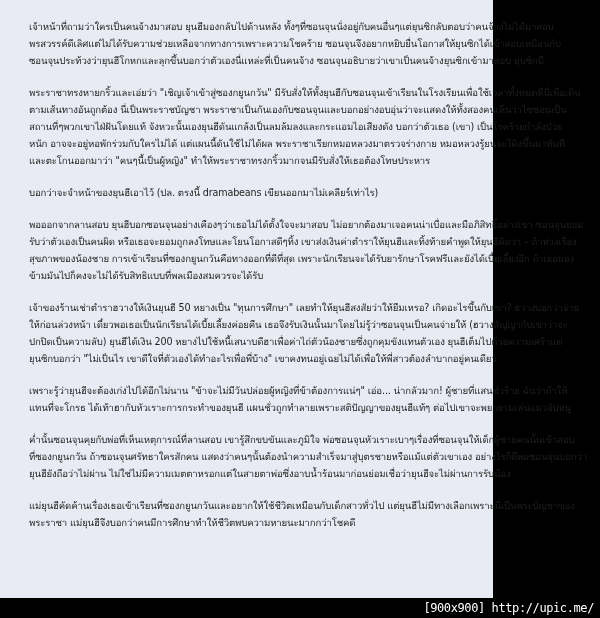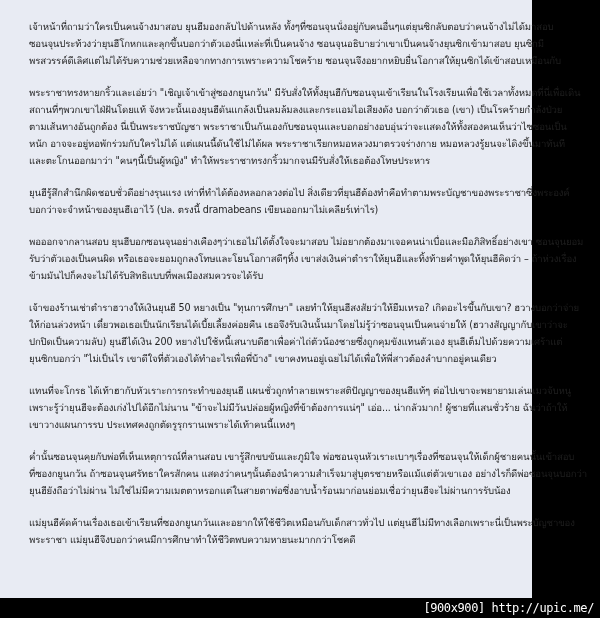--- a/index.html
+++ b/index.html
@@ -4,21 +4,21 @@
   <style>
     html, body { margin: 0; padding: 0; }
     body {
       width: 600px; height: 618px; overflow: hidden;
       background: #000000;
       font-family: "DejaVu Sans", "Liberation Sans", sans-serif;
       position: relative;
     }
     .page {
       position: absolute; left: 0; top: 0;
-      width: 532px; height: 598px;
+      width: 493px; height: 598px;
       background: #e8ebf3;
       box-sizing: border-box;
       padding: 18px 22px 0 29px;
     }
     .para {
       margin: 0 0 15px 0;
       font-size: 9.6px;
       line-height: 17px;
       color: #1e1e1e;
       letter-spacing: -0.15px;
@@ -37,49 +37,48 @@
       font-size: 12px; line-height: 16px;
       letter-spacing: -0.4px;
     }
   </style>
 </head>
 <body>
 
 <div class="page">
   <div class="para">
     <span class="line">เจ้าหน้าที่ถามว่าใครเป็นคนจ้างมาสอบ ยุนฮีมองกลับไปด้านหลัง ทั้งๆที่ซอนจุนนั่งอยู่กับคนอื่นๆแต่ยุนซิกลับตอบว่าคนจ้างไม่ได้มาสอบ</span>
+    <span class="line">พรสวรรค์ดีเลิศแต่ไม่ได้รับความช่วยเหลือจากทางการเพราะความโชคร้าย ซอนจุนจึงอยากหยิบยื่นโอกาสให้ยุนซิกได้เข้าสอบเหมือนกับ</span>
     <span class="line">ซอนจุนประท้วงว่ายุนฮีโกหกและลุกขึ้นบอกว่าตัวเองนี่แหล่ะที่เป็นคนจ้าง ซอนจุนอธิบายว่าเขาเป็นคนจ้างยุนซิกเข้ามาสอบ ยุนซิกมี</span>
-    <span class="line">พรสวรรค์ดีเลิศแต่ไม่ได้รับความช่วยเหลือจากทางการเพราะความโชคร้าย ซอนจุนจึงอยากหยิบยื่นโอกาสให้ยุนซิกได้เข้าสอบเหมือนกับ</span>
   </div>
   <div class="para">
     <span class="line">พระราชาทรงหายกริ้วและเอ่ยว่า "เชิญเจ้าเข้าสู่ซองกยูนกวัน" มีรับสั่งให้ทั้งยุนฮีกับซอนจุนเข้าเรียนในโรงเรียนเพื่อใช้เวลาทั้งหมดที่นี่เพื่อเดิน</span>
+    <span class="line">ตามเส้นทางอันถูกต้อง นี่เป็นพระราชบัญชา พระราชาเป็นกันเองกับซอนจุนและบอกอย่างอบอุ่นว่าจะแสดงให้ทั้งสองคนเห็นว่าไซซอนเป็น</span>
     <span class="line">สถานที่ๆพวกเขาไฝ่ฝันโดยแท้ จังหวะนั้นเองยุนฮีดันแกล้งเป็นลมล้มลงและกระแอมไอเสียงดัง บอกว่าตัวเธอ (เขา) เป็นโรคร้ายกำลังป่วย</span>
-    <span class="line">ตามเส้นทางอันถูกต้อง นี่เป็นพระราชบัญชา พระราชาเป็นกันเองกับซอนจุนและบอกอย่างอบอุ่นว่าจะแสดงให้ทั้งสองคนเห็นว่าไซซอนเป็น</span>
     <span class="line">หนัก อาจจะอยู่หอพักร่วมกับใครไม่ได้ แต่แผนนี้ดันใช้ไม่ได้ผล พระราชาเรียกหมอหลวงมาตรวจร่างกาย หมอหลวงรู้ยนจะไดิงขึ้นมาทันที</span>
     <span class="line">และตะโกนออกมาว่า "คนๆนี้เป็นผู้หญิง" ทำให้พระราชาทรงกริ้วมากจนมีรับสั่งให้เธอต้องโทษประหาร</span>
   </div>
   <div class="para">
-    <span class="line">ยุนฮีรู้สึกสำนึกผิดชอบชั่วดีอย่างรุนแรง เท่าที่ทำได้ต้องหลอกลวงต่อไป สิ่งเดียวที่ยุนฮีต้องทำคือทำตามพระบัญชาของพระราชาซึ่งพระองค์</span>
     <span class="line">บอกว่าจะจำหน้าของยุนฮีเอาไว้ (ปล. ตรงนี้ dramabeans เขียนออกมาไม่เคลียร์เท่าไร)</span>
   </div>
   <div class="para">
     <span class="line">พอออกจากลานสอบ ยุนฮีบอกซอนจุนอย่างเคืองๆว่าเธอไม่ได้ตั้งใจจะมาสอบ ไม่อยากต้องมาเจอคนน่าเบื่อและมือภิสิทธิ์อย่างเขา ซอนจุนยอม</span>
     <span class="line">รับว่าตัวเองเป็นคนผิด หรือเธอจะยอมถูกลงโทษและโยนโอกาสดีๆทิ้ง เขาส่งเงินค่าตำราให้ยุนฮีและทิ้งท้ายคำพูดให้ยุนฮีคิดว่า – ถ้าห่วงเรื่อง</span>
+    <span class="line">สุขภาพของน้องชาย การเข้าเรียนที่ซองกยูนกวันคือทางออกที่ดีที่สุด เพราะนักเรียนจะได้รับยารักษาโรคฟรีและยังได้เบี้ยเลี้ยงอีก ถ้าเธอมอง</span>
     <span class="line">ข้ามมันไปก็คงจะไม่ได้รับสิทธิแบบที่พลเมืองสมควรจะได้รับ</span>
   </div>
   <div class="para">
     <span class="line">เจ้าของร้านเช่าตำราฮวางให้เงินยุนฮี 50 หยางเป็น "ทุนการศึกษา" เลยทำให้ยุนฮีสงสัยว่าให้ยืมเหรอ? เกิดอะไรขึ้นกับเขา? ฮวางบอกว่าจ่าย</span>
     <span class="line">ให้ก่อนล่วงหน้า เดี๋ยวพอเธอเป็นนักเรียนได้เบี้ยเลี้ยงค่อยคืน เธอจึงรับเงินนั้นมาโดยไม่รู้ว่าซอนจุนเป็นคนจ่ายให้ (ฮวางสัญญากับเขาว่าจะ</span>
     <span class="line">ปกปิดเป็นความลับ) ยุนฮีได้เงิน 200 หยางไปใช้หนี้เสนาบดีฮาเพื่อค่าไถ่ตัวน้องชายซึ่งถูกคุมขังแทนตัวเอง ยุนฮีเต็มไปด้วยความเศร้าแต่</span>
     <span class="line">ยุนซิกบอกว่า "ไม่เป็นไร เขาดีใจที่ตัวเองได้ทำอะไรเพื่อพี่บ้าง" เขาคงทนอยู่เฉยไม่ได้เพื่อให้พี่สาวต้องลำบากอยู่คนเดียว</span>
   </div>
   <div class="para">
+    <span class="line">เพราะรู้ว่ายุนฮีจะต้องเก่งไปได้อีกไม่นาน "ข้าจะไม่มีวันปล่อยผู้หญิงที่ข้าต้องการแน่ๆ" เอ่อ... น่ากลัวมาก! ผู้ชายที่แสนชั่วร้าย ฉันว่าถ้าให้</span>
     <span class="line">แทนที่จะโกรธ ได้เท้าฮากับหัวเราะการกระทำของยุนฮี แผนชั่วถูกทำลายเพราะสติปัญญาของยุนฮีแท้ๆ ต่อไปเขาจะพยายามเล่นแมวจับหนู</span>
-    <span class="line">เพราะรู้ว่ายุนฮีจะต้องเก่งไปได้อีกไม่นาน "ข้าจะไม่มีวันปล่อยผู้หญิงที่ข้าต้องการแน่ๆ" เอ่อ... น่ากลัวมาก! ผู้ชายที่แสนชั่วร้าย ฉันว่าถ้าให้</span>
-    <span class="line">เขาวางแผนการรบ ประเทศคงถูกตัดรูรุกรานเพราะได้เท้าคนนี้แหงๆ</span>
   </div>
   <div class="para">
     <span class="line">ค่ำนั้นซอนจุนคุยกับพ่อที่เห็นเหตุการณ์ที่ลานสอบ เขารู้สึกขบขันและภูมิใจ พ่อซอนจุนหัวเราะเบาๆเรื่องที่ซอนจุนให้เด็กผู้ชายคนนั้นเข้าสอบ</span>
     <span class="line">ที่ซองกยูนกวัน ถ้าซอนจุนศรัทธาใครสักคน แสดงว่าคนๆนั้นต้องนำความสำเร็จมาสู่บุตรชายหรือแม้แต่ตัวเขาเอง อย่างไรก็ดีพ่อซอนจุนบอกว่า</span>
     <span class="line">ยุนฮียังถือว่าไม่ผ่าน ไม่ใช่ไม่มีความเมตตาหรอกแต่ในสายตาพ่อซึ่งอาบน้ำร้อนมาก่อนย่อมเชื่อว่ายุนฮีจะไม่ผ่านการรับน้อง</span>
   </div>
   <div class="para">
     <span class="line">แม่ยุนฮีคัดค้านเรื่องเธอเข้าเรียนที่ซองกยูนกวันและอยากให้ใช้ชีวิตเหมือนกับเด็กสาวทั่วไป แต่ยุนฮีไม่มีทางเลือกเพราะนี่เป็นพระบัญชาของ</span>
     <span class="line">พระราชา แม่ยุนฮีจึงบอกว่าคนมีการศึกษาทำให้ชีวิตพบความหายนะมากกว่าโชคดี</span>
   </div>

